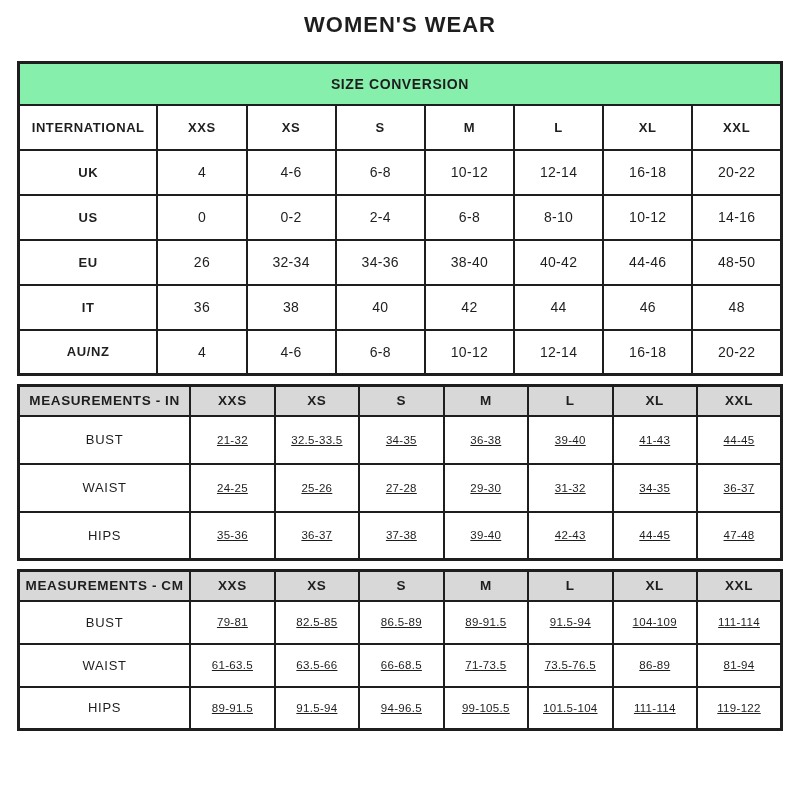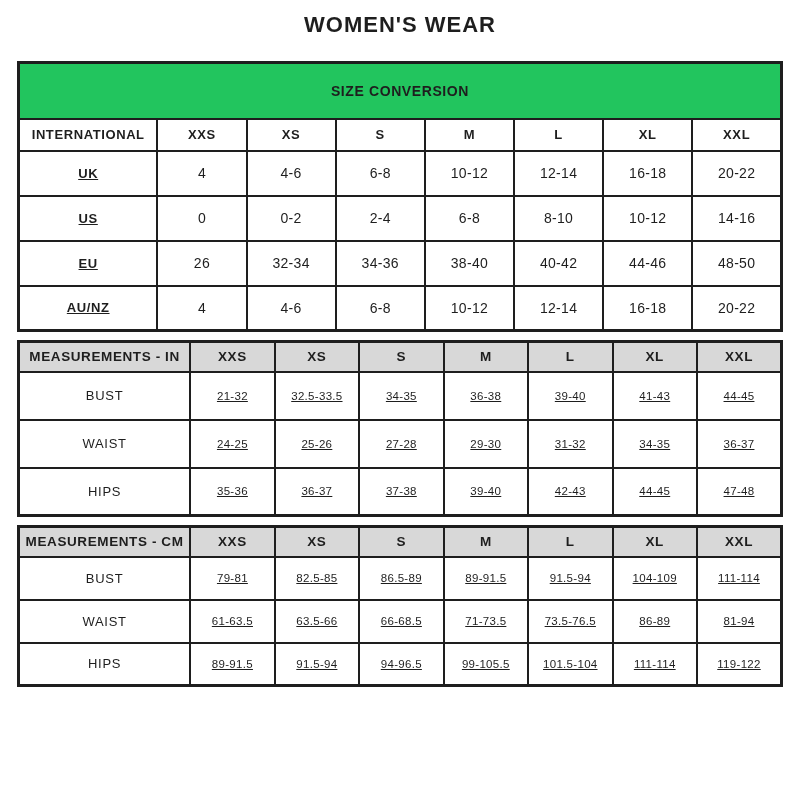--- a/index.html
+++ b/index.html
@@ -26,44 +26,43 @@
     margin-bottom: 8px;
   }
   th, td {
     border: 2px solid #1e1e1e;
     text-align: center;
     vertical-align: middle;
     overflow: hidden;
     white-space: nowrap;
   }
   .band {
-    background: #22c55e;
-    height: 56px;
+    background: #86efac;
+    height: 42px;
     font-size: 14px;
     font-weight: 700;
     letter-spacing: 0.6px;
   }
   
   .t1 .c-first { width: 18.2%; }
   .tm .c-first { width: 22.5%; }
 
   
   .t1 th.colhead {
     background: #ffffff;
-    height: 32px;
+    height: 45px;
     font-size: 13px;
     font-weight: 600;
     letter-spacing: 0.6px;
   }
   .t1 th.rowlabel {
     height: 45px;
     font-size: 13px;
     font-weight: 600;
     letter-spacing: 0.6px;
-    text-decoration: underline;
   }
   .t1 td.val {
     height: 45px;
     font-size: 14px;
     font-weight: 500;
     letter-spacing: 0.3px;
   }
 
   
   .tm th.colhead {
@@ -139,20 +138,30 @@
           <th class="rowlabel first">EU</th>
           <td class="val">26</td>
           <td class="val">32-34</td>
           <td class="val">34-36</td>
           <td class="val">38-40</td>
           <td class="val">40-42</td>
           <td class="val">44-46</td>
           <td class="val">48-50</td>
         </tr>
         <tr>
+          <th class="rowlabel first">IT</th>
+          <td class="val">36</td>
+          <td class="val">38</td>
+          <td class="val">40</td>
+          <td class="val">42</td>
+          <td class="val">44</td>
+          <td class="val">46</td>
+          <td class="val">48</td>
+        </tr>
+        <tr>
           <th class="rowlabel first">AU/NZ</th>
           <td class="val">4</td>
           <td class="val">4-6</td>
           <td class="val">6-8</td>
           <td class="val">10-12</td>
           <td class="val">12-14</td>
           <td class="val">16-18</td>
           <td class="val">20-22</td>
         </tr>
       </tbody>

